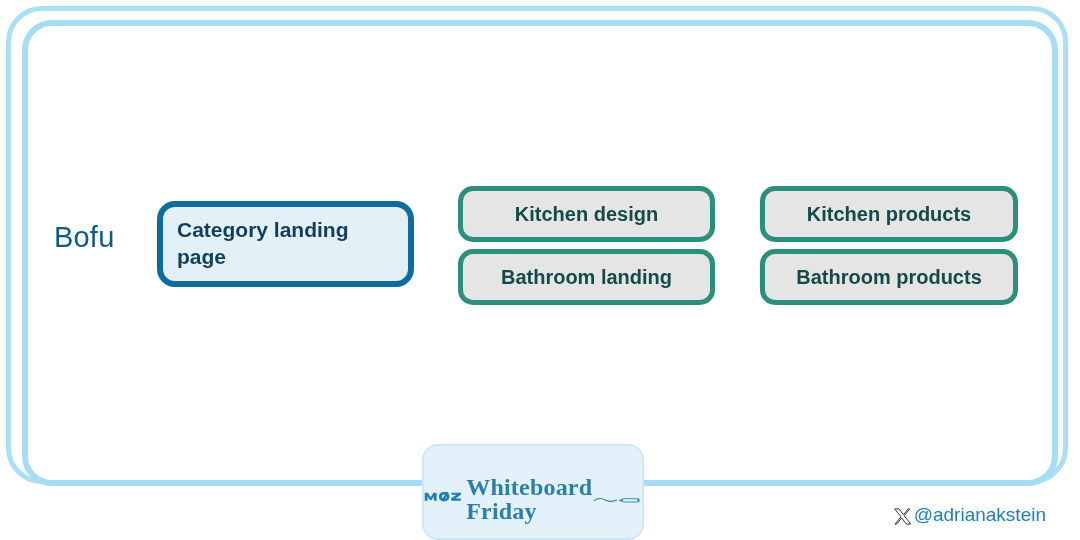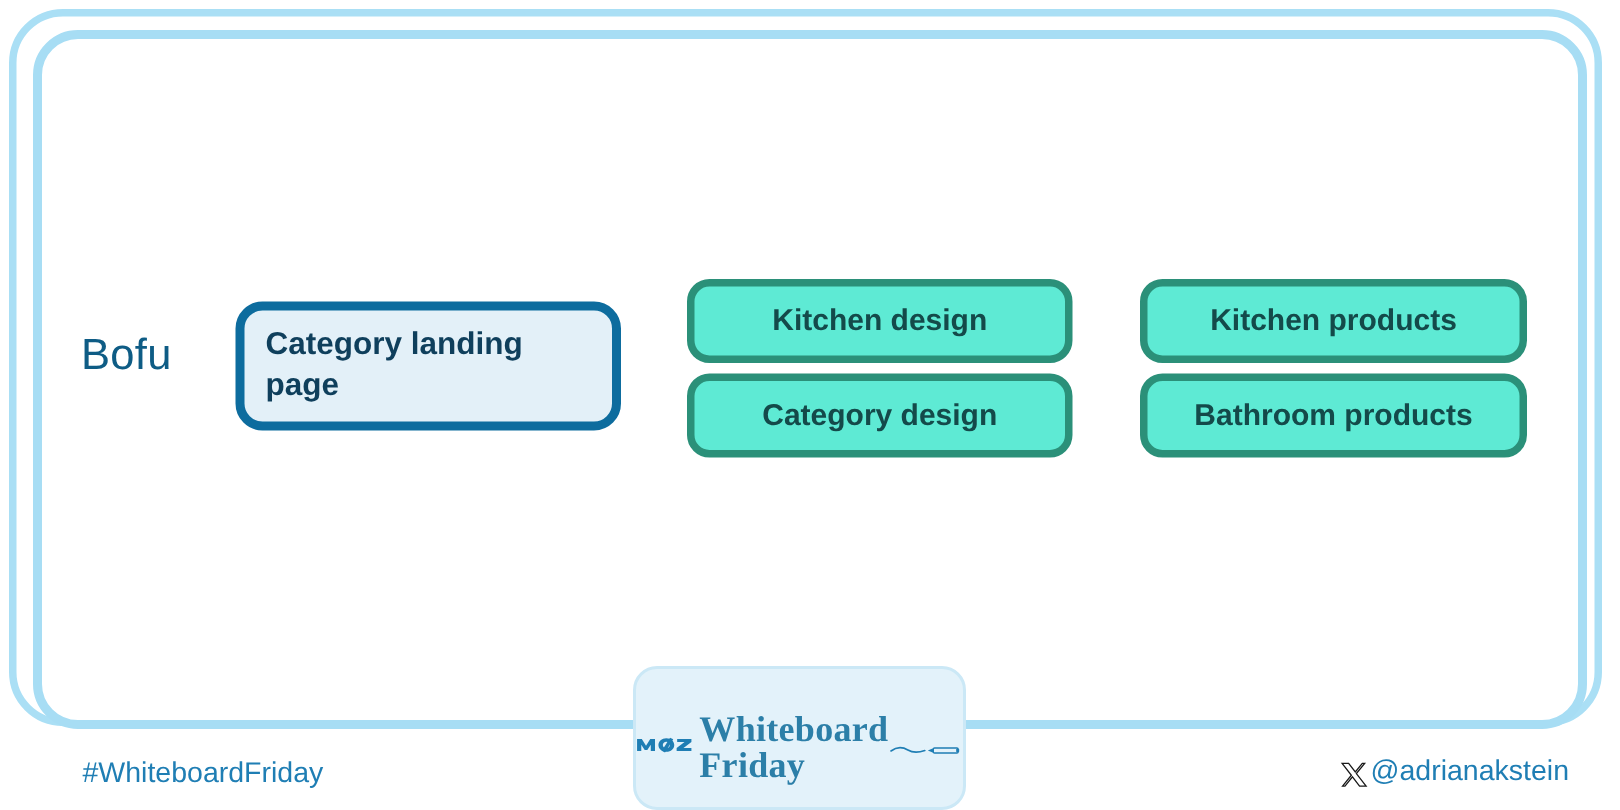--- a/index.html
+++ b/index.html
@@ -75,21 +75,21 @@
     line-height: 1.28;
   }
 
   
   .node-green {
     position: absolute;
     height: 56px;
     box-sizing: border-box;
     border: 5px solid #2b9079;
     border-radius: 15px;
-    background: #5eead4;
+    background: #e5e5e5;
     display: flex;
     align-items: center;
     justify-content: center;
     text-align: center;
     padding: 0 12px;
   }
   .node-green .node-text {
     font-size: 20px;
     font-weight: bold;
     color: #144a4a;
@@ -170,21 +170,21 @@
   <div class="stage-label">Bofu</div>
 
   <div class="node-primary">
     <span class="node-text">Category landing page</span>
   </div>
 
   <div class="node-green col-a row-1">
     <span class="node-text">Kitchen design</span>
   </div>
   <div class="node-green col-a row-2">
-    <span class="node-text">Category design</span>
+    <span class="node-text">Bathroom landing</span>
   </div>
 
   <div class="node-green col-b row-2">
     <span class="node-text">Bathroom products</span>
   </div>
   <div class="node-green col-b row-1">
     <span class="node-text">Kitchen products</span>
   </div>
 
   <div class="wbf-badge">
@@ -203,21 +203,20 @@
     <div class="wbf-title">Whiteboard Friday</div>
 
     <svg class="wbf-marker" viewBox="0 0 150 20" width="132" height="18" aria-hidden="true">
       <path d="M6 12 C18 3, 28 3, 40 10 C52 17, 62 15, 74 11" fill="none" stroke="#1f7eb4" stroke-width="3.2" stroke-linecap="round"></path>
       <path d="M80 11 L92 6 L92 16 Z" fill="#1f7eb4"></path>
       <rect x="91" y="6" width="50" height="10" rx="2.5" ry="2.5" fill="none" stroke="#1f7eb4" stroke-width="2.6"></rect>
       <rect x="137" y="7.5" width="6" height="7" rx="1.5" ry="1.5" fill="#1f7eb4"></rect>
     </svg>
   </div>
 
-  <div class="footer-hashtag">#WhiteboardFriday</div>
 
   <div class="footer-handle">
     <svg class="x-icon" viewBox="0 0 24 24" width="19" height="19" aria-hidden="true">
       <path d="M2.2 2.4 L10.0 12.4 L2.6 21.6 L4.6 21.6 L10.9 13.8 L16.9 21.6 L22.4 21.6
                L14.2 11.0 L21.2 2.4 L19.2 2.4 L13.3 9.7 L7.7 2.4 Z" fill="none" stroke="#1a1a1a" stroke-width="1.1"></path>
     </svg>
     <span class="handle-text">@adrianakstein</span>
   </div>
 
 </div>

